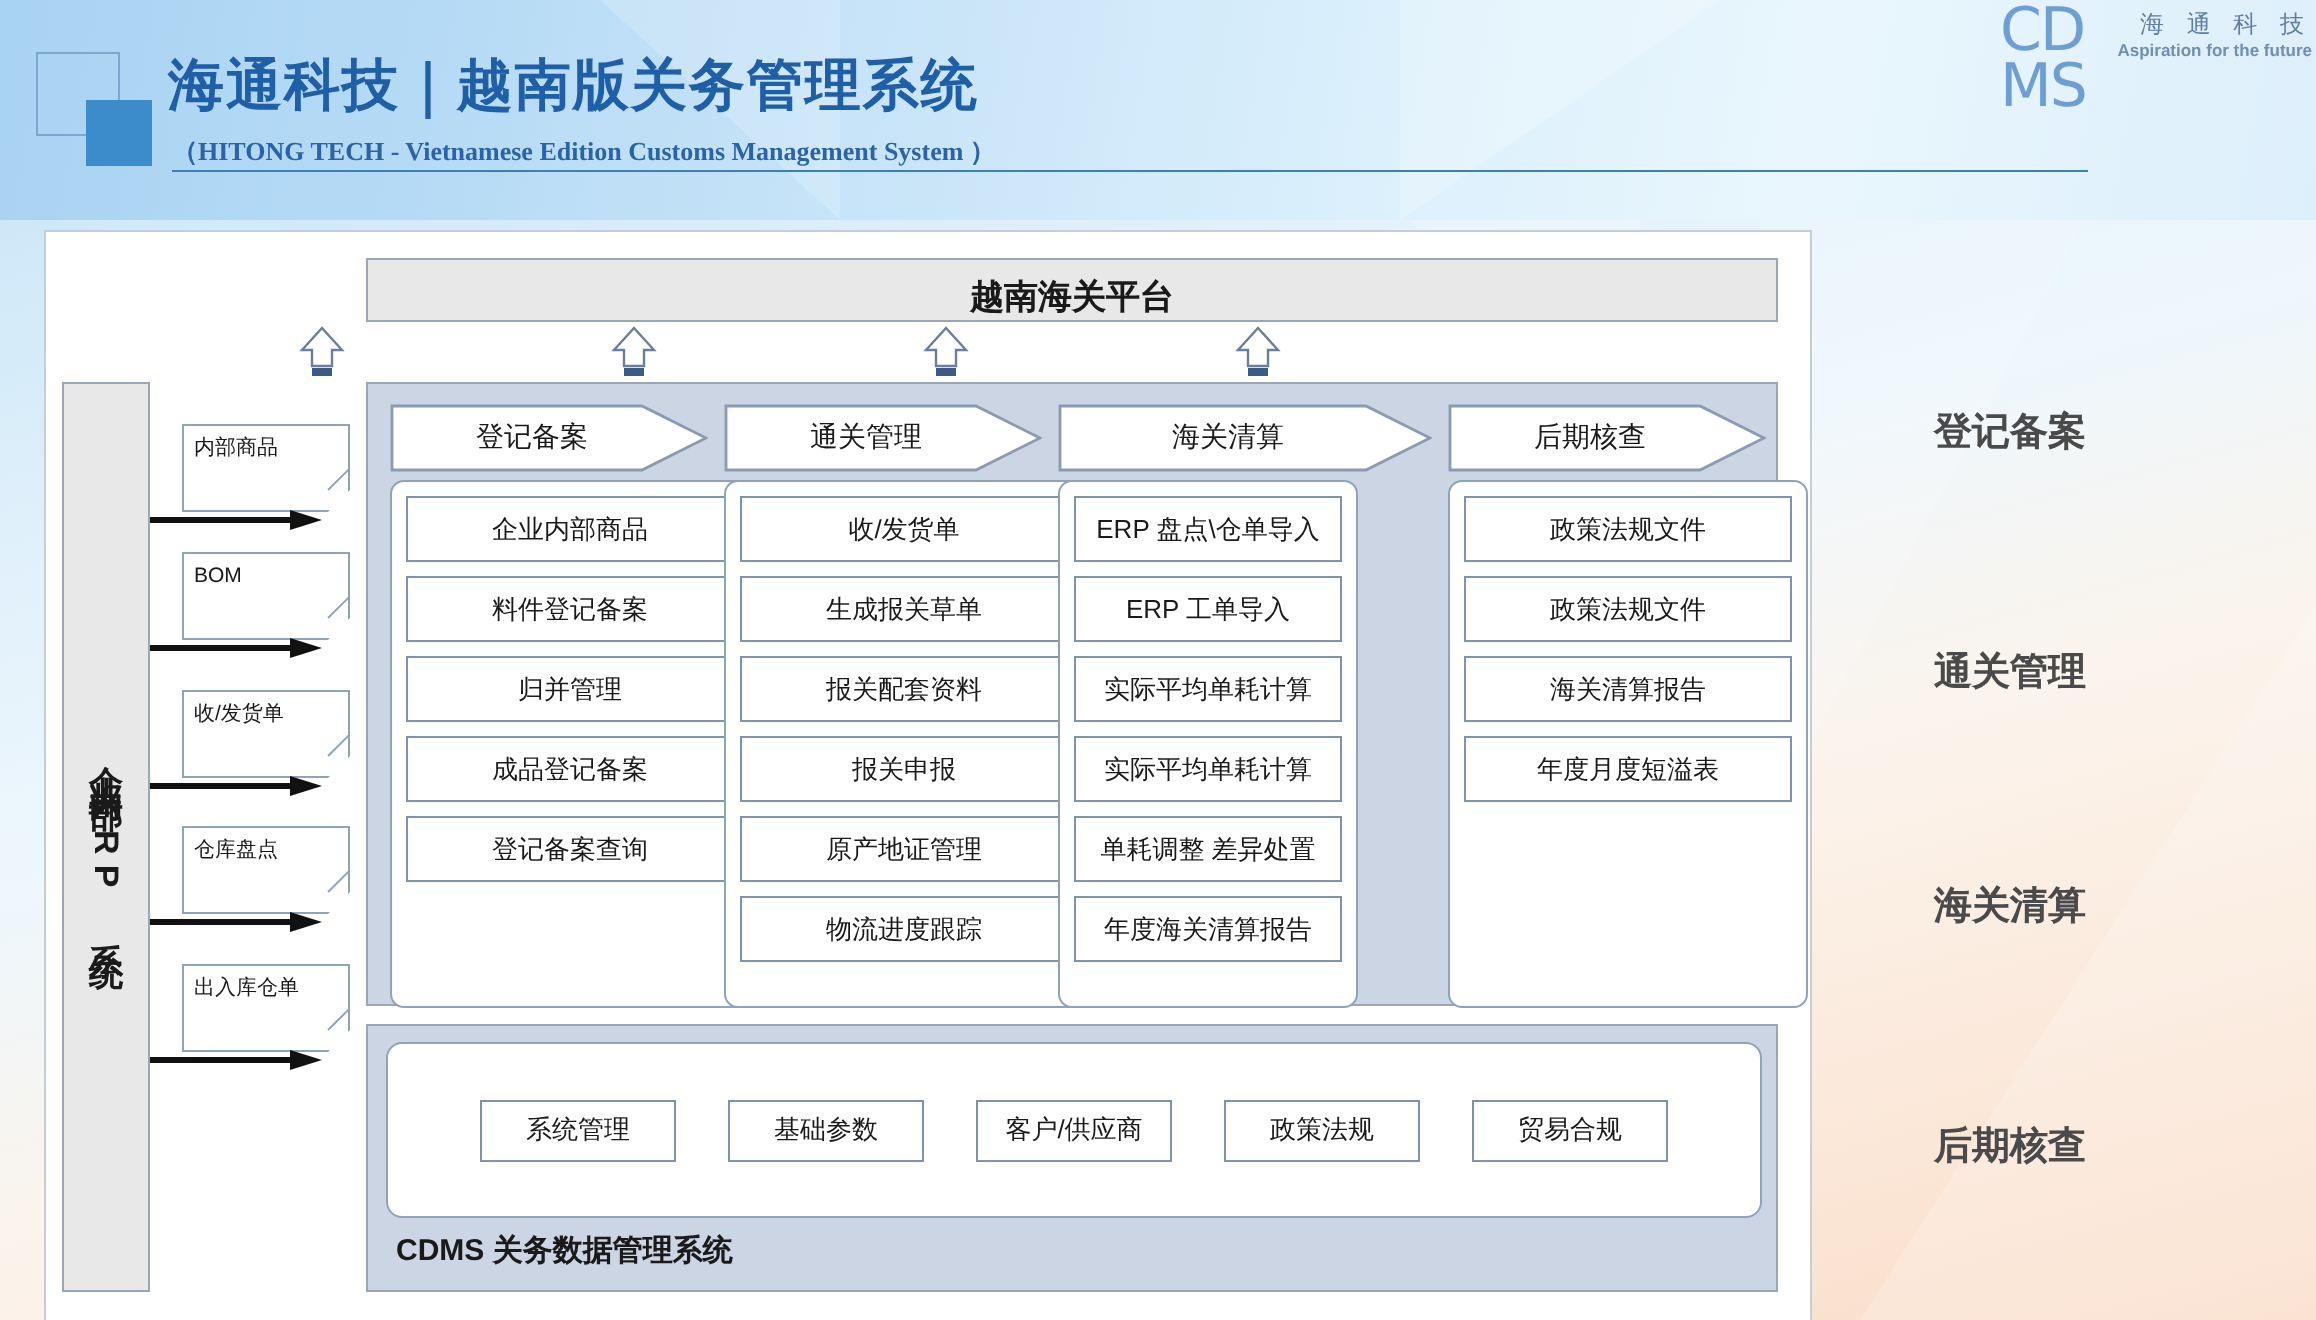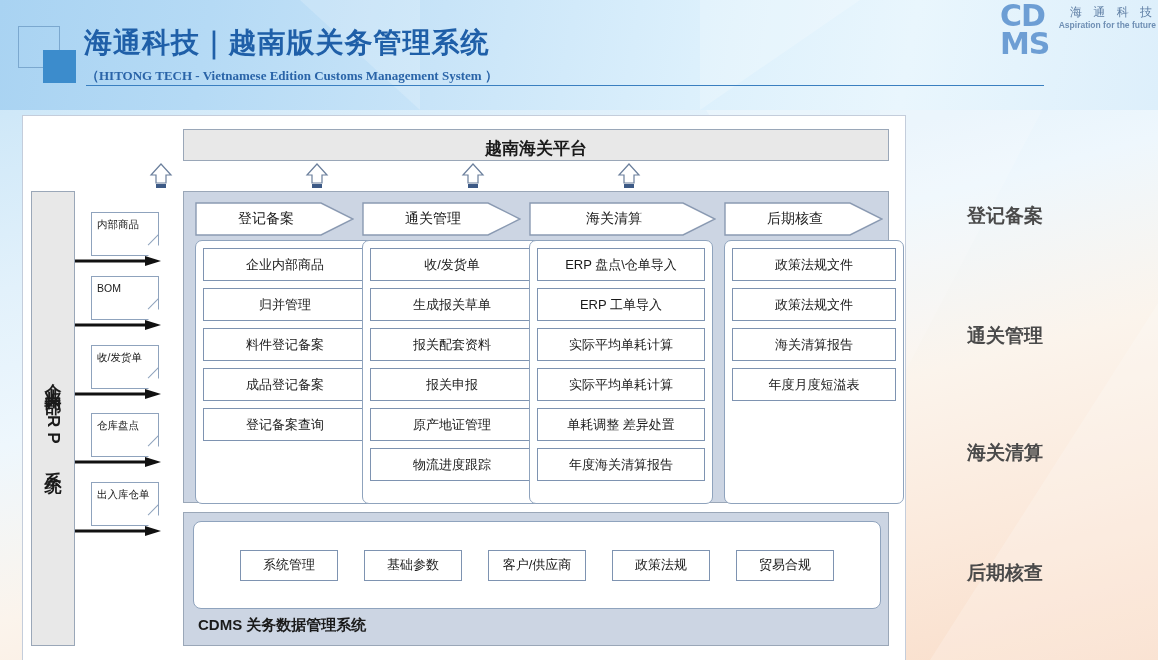--- a/index.html
+++ b/index.html
@@ -72,21 +72,21 @@
     font-family: "Liberation Serif", serif;
     white-space: nowrap;
   }
   .hdr-rule {
     position: absolute; left: 86px; top: 85px; width: 958px; height: 0;
     border-bottom: 1.6px solid #3a7fc0;
   }
   .brand-cdms {
     position: absolute; right: 96px; top: 2px; width: 62px;
     font-family: "DejaVu Sans", sans-serif;
-    font-size: 30px; font-weight: bold; color: #6d9ed4;
+    font-size: 30px; font-weight: normal; color: #6d9ed4;
     line-height: 0.92; letter-spacing: -1px;
     word-break: break-all;
   }
   .brand-cn {
     position: absolute; right: 2px; top: 4px;
     font-size: 12px; color: #5e7ea4; letter-spacing: 4px;
     white-space: nowrap; font-weight: 500;
   }
   .brand-en {
     position: absolute; right: 2px; top: 20px;
@@ -129,21 +129,21 @@
   }
   .erp-bar-text {
     font-size: 17px; font-weight: bold; color: #1a1a1a;
     writing-mode: vertical-rl; letter-spacing: 5px;
     line-height: 1;
   }
 
   
   .doc-note {
     position: absolute; left: 68px;
-    width: 68px; height: 44px;
+    width: 84px; height: 44px;
     background: #ffffff; border: 1px solid #8fa3bd;
     font-size: 10.5px; color: #1a1a1a;
     padding: 5px 0 0 5px;
     line-height: 1.15;
   }
   .doc-note::after {
     content: ""; position: absolute; right: -1px; bottom: -1px;
     width: 0; height: 0;
     border-left: 11px solid transparent;
     border-bottom: 11px solid #ffffff;
@@ -184,21 +184,21 @@
   .item-box {
     width: 100%; height: 33px; margin-bottom: 7px;
     background: #ffffff; border: 1px solid #7e93b1;
     display: flex; align-items: center; justify-content: center;
     font-size: 13px; color: #1a1a1a; white-space: nowrap;
   }
   
   .phase-col.wide { width: 187px; }
   .phase-col.wide .chev { width: 187px; }
   .phase-col.wide .chev span { width: 170px; }
-  .phase-col.wide .phase-body { width: 184px; }
+  .phase-col.wide .phase-body { width: 150px; }
 
   
   .support-box {
     position: absolute; left: 160px; top: 396px;
     width: 706px; height: 134px;
     background: #ccd5e3; border: 1px solid #9aa7b8;
   }
   .support-inner {
     position: absolute; left: 9px; top: 8px;
     width: 688px; height: 88px;
@@ -330,22 +330,22 @@
 
     <div class="phase-col" style="left:11px">
       <div class="chev">
         <svg width="159" height="34" viewBox="0 0 159 34">
           <path d="M1 1 H126 L158 17 L126 33 H1 Z" fill="#ffffff" stroke="#8a9ab2" stroke-width="1.4"></path>
         </svg>
         <span>登记备案</span>
       </div>
       <div class="phase-body">
         <div class="item-box">企业内部商品</div>
+        <div class="item-box">料件登记备案</div>
         <div class="item-box">归并管理</div>
-        <div class="item-box">料件登记备案</div>
         <div class="item-box">成品登记备案</div>
         <div class="item-box">登记备案查询</div>
       </div>
     </div>
 
     <div class="phase-col" style="left:178px">
       <div class="chev">
         <svg width="159" height="34" viewBox="0 0 159 34">
           <path d="M1 1 H126 L158 17 L126 33 H1 Z" fill="#ffffff" stroke="#8a9ab2" stroke-width="1.4"></path>
         </svg>

